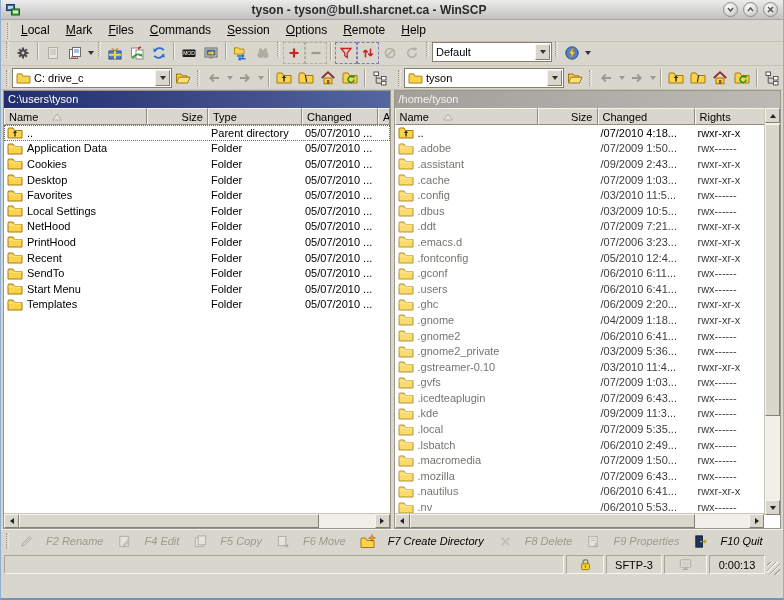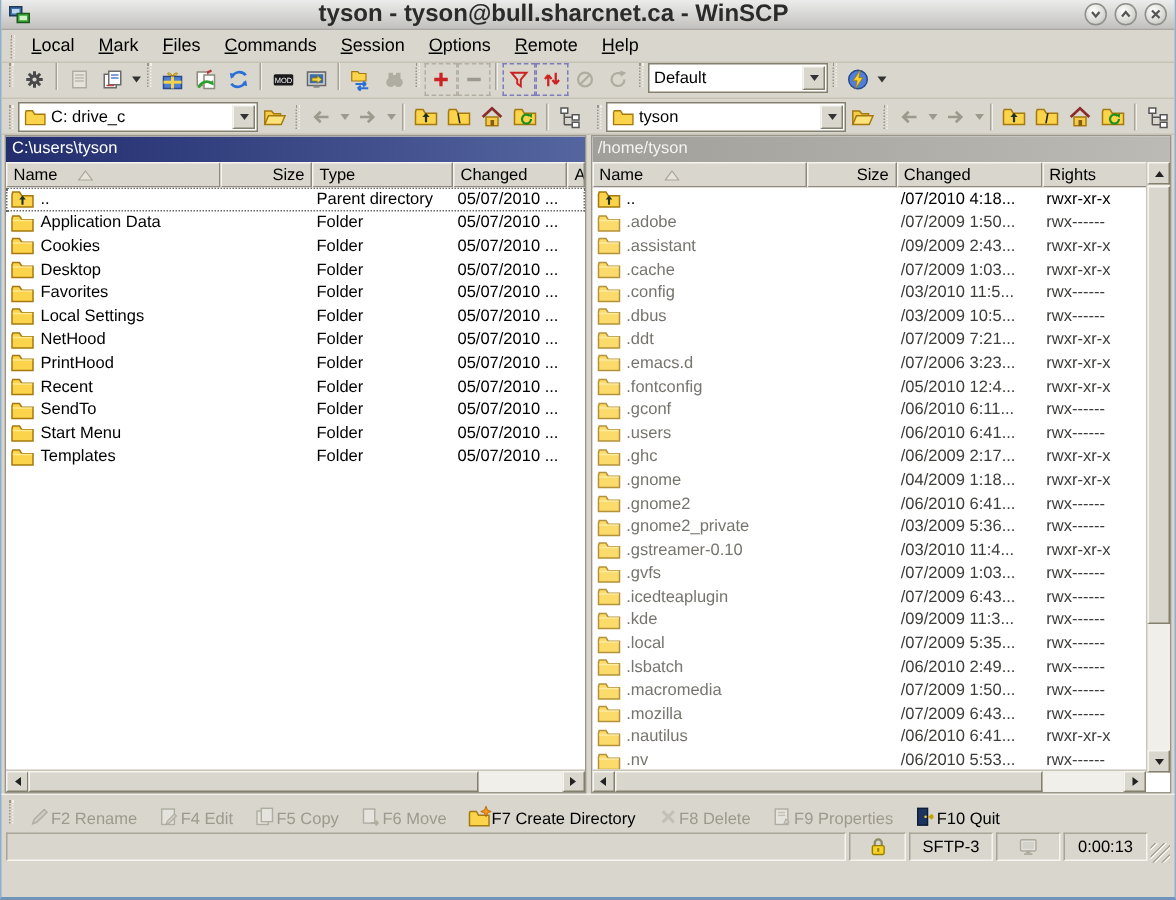--- a/index.html
+++ b/index.html
@@ -2,21 +2,21 @@
 <html><head>
 <meta charset="utf-8">
 <style>
   html,body{margin:0;padding:0;background:#fff;}
   *{box-sizing:border-box;}
   .window{width:784px;height:600px;font-family:"Liberation Sans",sans-serif;font-size:11px;color:#000;
     background:#d9d6cd;display:flex;flex-direction:column;
     border-left:1px solid #8fafd0;border-right:1px solid #8fafd0;border-bottom:2px solid #7195ba;}
   
   .titlebar{height:20px;flex:0 0 20px;background:linear-gradient(#ececec,#c2c1be);display:flex;align-items:center;padding:0 5px;border-bottom:1px solid #a8a8a4;}
-  .title-text{flex:1;text-align:center;font-size:16px;font-weight:bold;color:#2b2b2b;white-space:nowrap;overflow:hidden;}
+  .title-text{flex:1;text-align:center;font-size:12px;font-weight:bold;color:#2b2b2b;white-space:nowrap;overflow:hidden;}
   .win-btn{width:15px;height:15px;border-radius:50%;margin-left:5px;flex:0 0 15px;
     background:radial-gradient(circle at 38% 32%,#ffffff,#d8d8d5 60%,#b9b9b5);border:1px solid #8e8e8a;
     display:flex;align-items:center;justify-content:center;}
   
   .menubar{height:22px;flex:0 0 22px;display:flex;align-items:center;padding-left:3px;border-bottom:1px solid #c6c2b6;}
   .menu-item{padding:2px 8px 3px 8px;font-size:12px;white-space:nowrap;}
   
   .toolbar{height:24px;flex:0 0 24px;display:flex;align-items:flex-start;padding-left:2px;border-bottom:1px solid #c6c2b6;}
   .tb-handle{width:3px;height:16px;margin:0 3px;border-left:1px dotted #9a968a;border-right:1px dotted #f2f0ea;flex:0 0 3px;}
   .tb-sep{width:1px;height:18px;background:#a6a296;border-right:1px solid #f2f0ea;margin:0 3px;flex:0 0 2px;}
@@ -74,21 +74,21 @@
   .vthumb{position:absolute;left:0;top:16px;width:15px;height:292px;background:#d9d6cd;border:1px solid;border-color:#f6f4ee #84806f #84806f #f6f4ee;}
   .tri-up{width:0;height:0;border-left:3px solid transparent;border-right:3px solid transparent;border-bottom:4px solid #222;}
   .tri-down{width:0;height:0;border-left:3px solid transparent;border-right:3px solid transparent;border-top:4px solid #222;}
   .tri-left{width:0;height:0;border-top:3px solid transparent;border-bottom:3px solid transparent;border-right:4px solid #222;}
   .tri-right{width:0;height:0;border-top:3px solid transparent;border-bottom:3px solid transparent;border-left:4px solid #222;}
   
   .statusrow{height:20px;flex:0 0 20px;display:flex;gap:3px;padding:1px 2px;}
   .status-box{flex:1;border:1px solid;border-color:#a8a498 #f6f4ee #f6f4ee #a8a498;display:flex;align-items:center;padding-left:4px;white-space:nowrap;}
   
   .cmdbar{height:23px;flex:0 0 23px;display:flex;align-items:center;border-top:1px solid #f2f0ea;padding-left:2px;}
-  .cmd-item{display:flex;align-items:flex-end;gap:0;padding:0 7px;height:21px;white-space:nowrap;}
+  .cmd-item{display:flex;align-items:center;gap:12px;padding:0 7px;height:21px;white-space:nowrap;font-style:italic;}
   .cmd-item.disabled{color:#9c998e;}
   
   .statusbar{height:25px;flex:0 0 25px;display:flex;align-items:center;gap:2px;padding:2px 3px;}
   .sb-cell{height:19px;border:1px solid;border-color:#a8a498 #f6f4ee #f6f4ee #a8a498;display:flex;align-items:center;justify-content:center;}
   .sb-main{flex:1;}
   .sb-lock{width:38px;flex:0 0 38px;}
   .sb-proto{width:56px;flex:0 0 56px;}
   .sb-mon{width:43px;flex:0 0 43px;}
   .sb-time{width:56px;flex:0 0 56px;}
   .sb-grip{width:13px;height:13px;align-self:flex-end;flex:0 0 13px;
@@ -827,21 +827,21 @@
             <span class="fcell w-name name-cell">
               <span class="icon">
                 <svg width="16" height="13" viewBox="0 0 16 13">
                   <path d="M1 3.5 V12 H15 V4.5 H7.5 L6 2 H1.5 Z" fill="#fbd44b" stroke="#a5790e"></path>
                   <path d="M1.5 5 H14.5" stroke="#fde98e"></path>
                 </svg>
               </span>
               <span class="fname">.ghc</span>
             </span>
             <span class="fcell w-size-r"></span>
-            <span class="fcell w-chg-r fmeta">/06/2009 2:17...</span>
+            <span class="fcell w-chg-r fmeta">/06/2009 2:20...</span>
             <span class="fcell w-rights fmeta">rwxr-xr-x</span>
           </div>
           <div class="frow hidden-file">
             <span class="fcell w-name name-cell">
               <span class="icon">
                 <svg width="16" height="13" viewBox="0 0 16 13">
                   <path d="M1 3.5 V12 H15 V4.5 H7.5 L6 2 H1.5 Z" fill="#fbd44b" stroke="#a5790e"></path>
                   <path d="M1.5 5 H14.5" stroke="#fde98e"></path>
                 </svg>
               </span>

